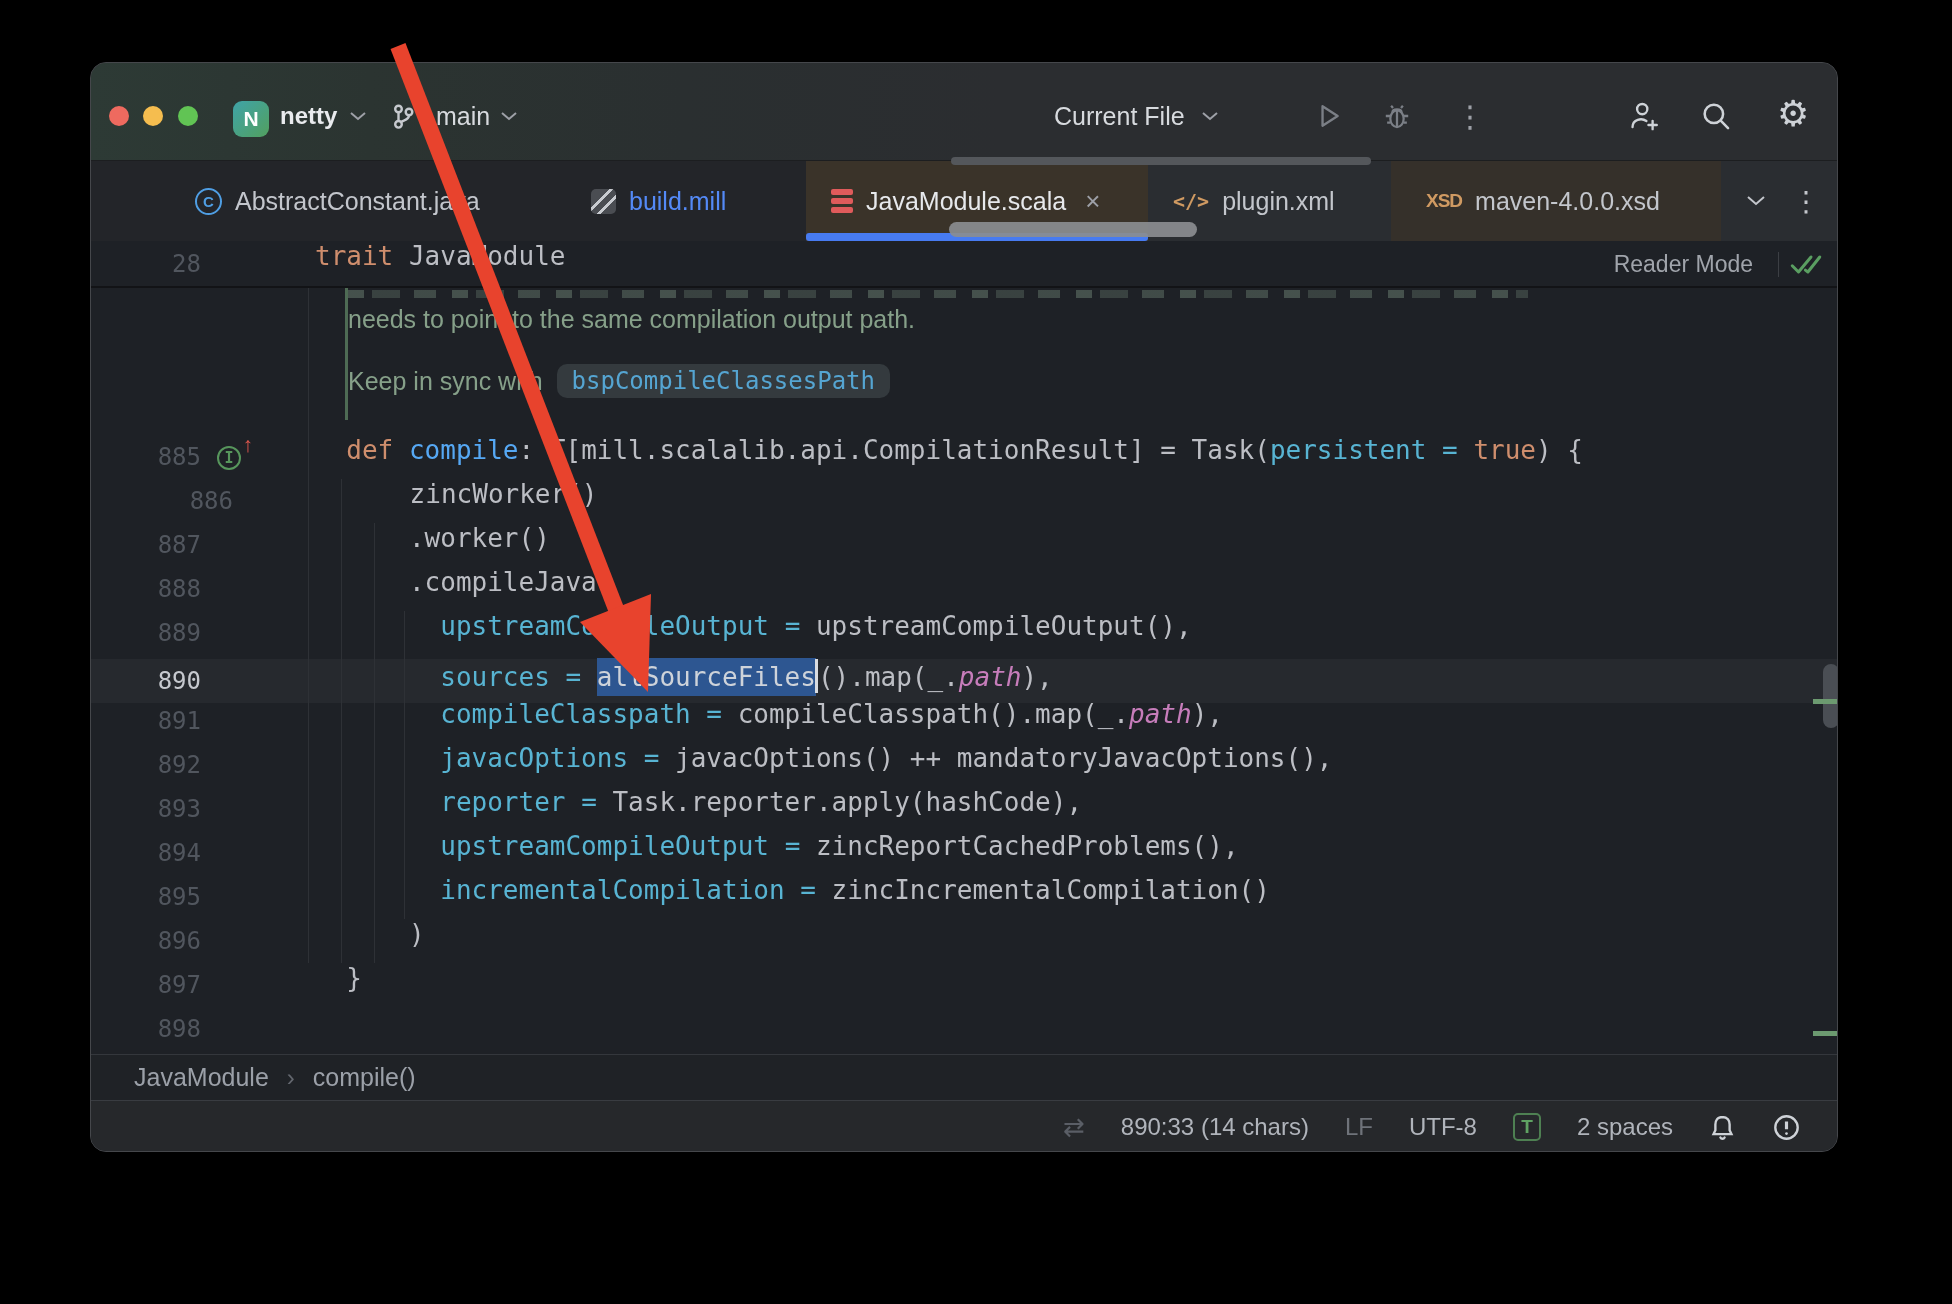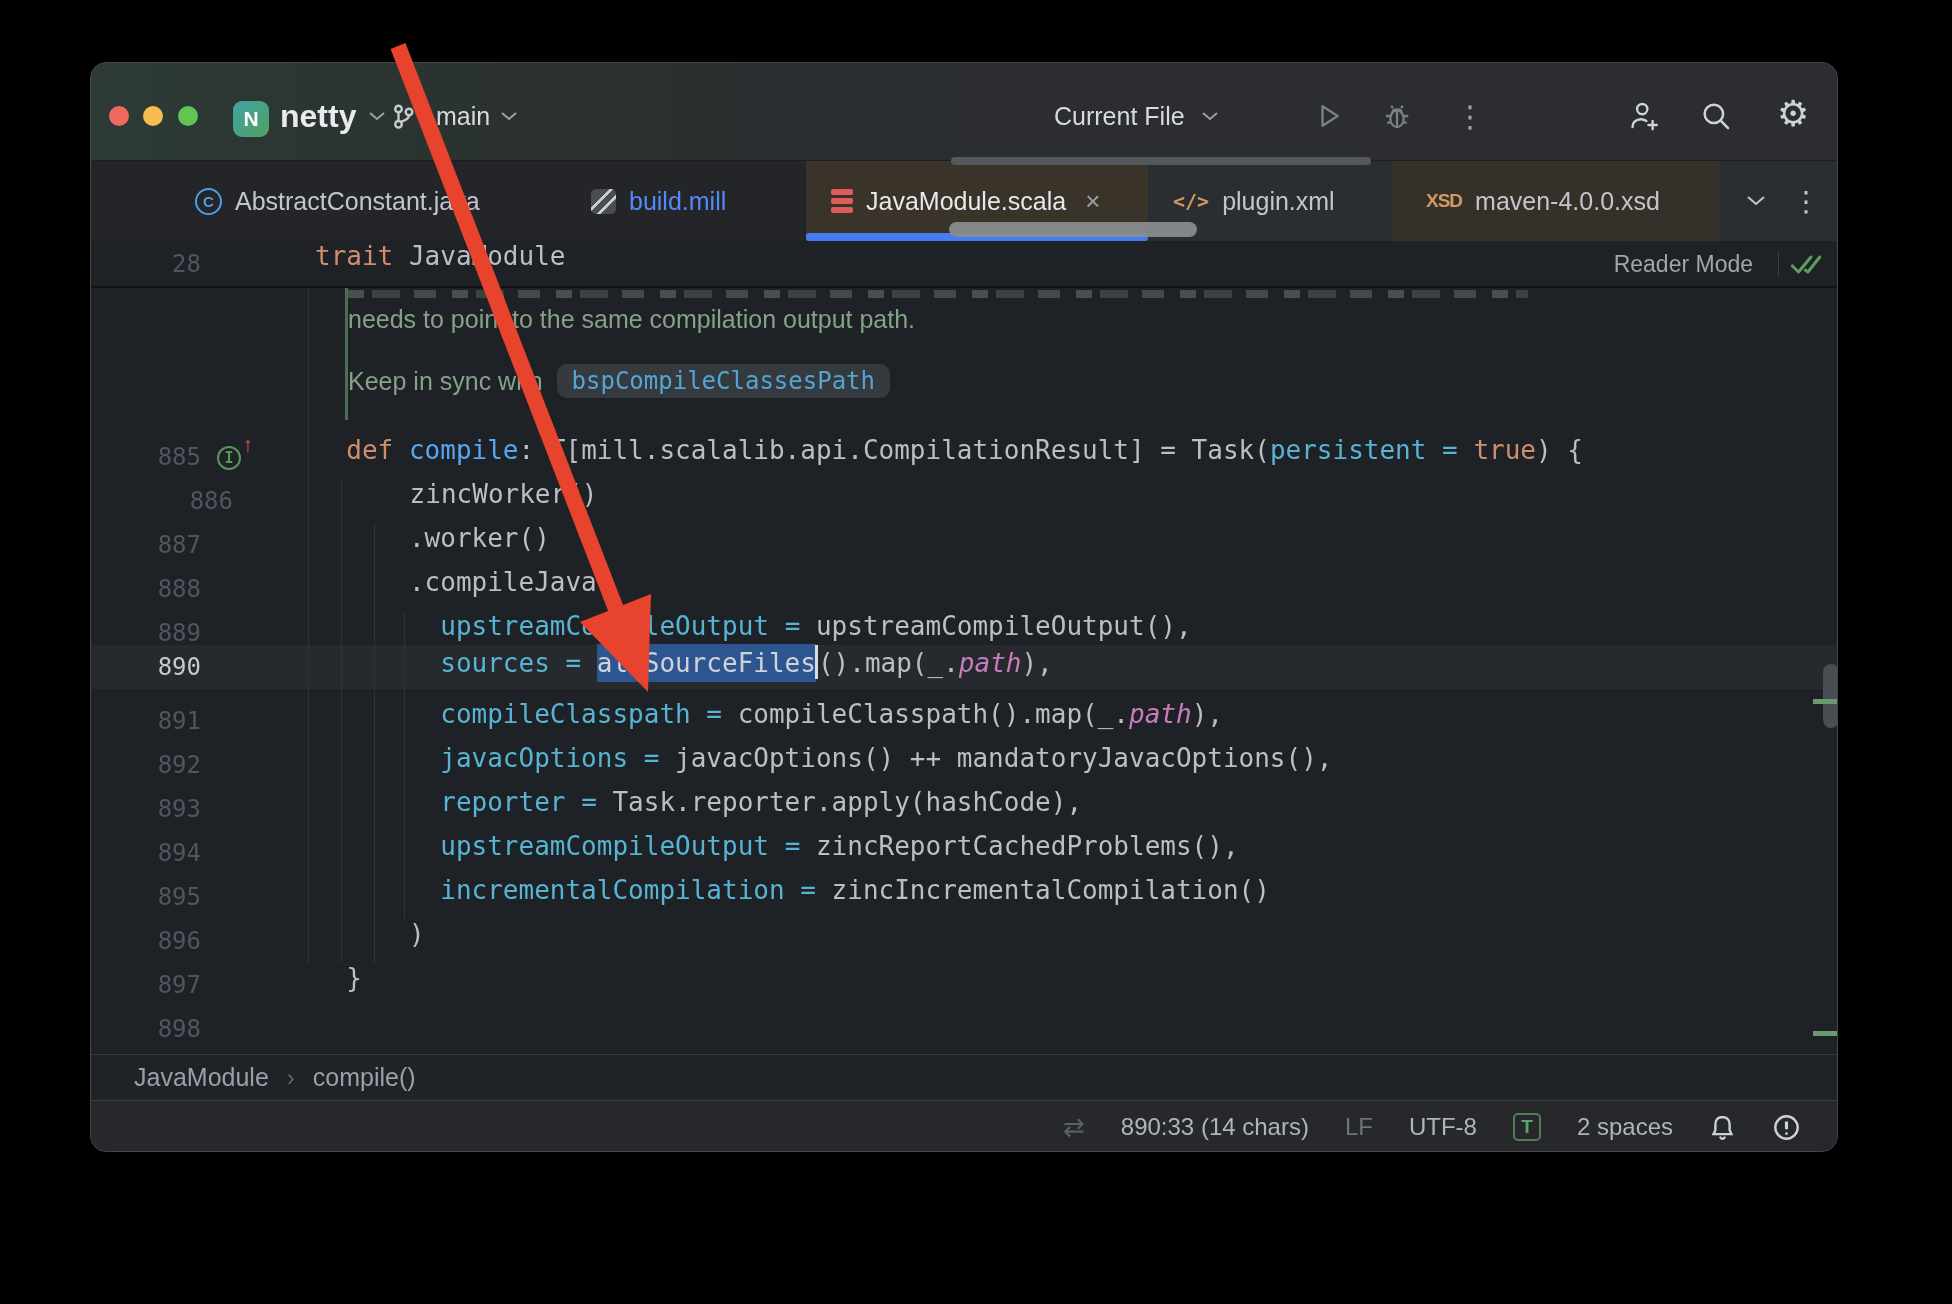--- a/index.html
+++ b/index.html
@@ -17,21 +17,21 @@
   
   .titlebar{position:absolute;left:0;top:0;right:0;height:98px;
     background:linear-gradient(90deg,#2d3a35 0%,#2b3431 16%,#2a2f30 34%,#2b2d30 52%,#2b2d30 100%);
     border-bottom:1px solid #1c1e20;}
   .titlebar .abs{position:absolute;top:0;height:98px;display:flex;align-items:center;padding-top:8px}
   .tl{width:20px;height:20px;border-radius:50%;display:inline-block}
   .tl-red{background:#ee6a5f}.tl-yellow{background:#f5bd4f}.tl-green{background:#61c454}
   .proj-badge{position:absolute;left:142px;top:38px;width:36px;height:36px;border-radius:9px;
     background:linear-gradient(135deg,#3fa3a8,#52a05f);color:#fff;font:700 21px "Liberation Sans",sans-serif;
     display:flex;align-items:center;justify-content:center}
-  .proj-name{color:#e9ebee;font-size:32px;font-weight:600}
+  .proj-name{color:#e9ebee;font-size:24px;font-weight:600}
   .tb-text{color:#d7dade;font-size:25px}
   
   .tabbar{position:absolute;left:0;top:98px;right:0;height:80px;background:#232529;}
   .tab{position:absolute;top:0;height:80px;display:flex;align-items:center;gap:13px;font-size:25px;color:#c3c6cc;cursor:default}
   .tab-underline{position:absolute;left:715px;top:72px;width:342px;height:8px;background:var(--accent_blue);border-radius:3px}
   .tabstrip-thumb{position:absolute;left:860px;top:94px;width:420px;height:8px;background:#54575b;border-radius:4px}
   .tabstrip-thumb2{position:absolute;left:858px;top:159px;width:248px;height:15px;background:#8b8d90;border-radius:8px;opacity:.92}
   .java-ico{width:27px;height:27px;border:2.5px solid #4f9ee3;border-radius:50%;color:#4f9ee3;
     font:700 15px "Liberation Sans",sans-serif;display:flex;align-items:center;justify-content:center;flex:none}
   .mill-ico{width:25px;height:25px;border-radius:5px;flex:none;
@@ -238,21 +238,21 @@
           <span class="lcode"><span class="tk-d">      .worker()</span></span>
         </div>
         <div class="crow" style="top: 326px;">
           <span class="lnum">888</span>
           <span class="lcode"><span class="tk-d">      .compileJava(</span></span>
         </div>
         <div class="crow" style="top: 370px;">
           <span class="lnum">889</span>
           <span class="lcode"><span class="tk-d">        </span><span class="tk-p">upstreamCompileOutput</span><span class="tk-d"> </span><span class="tk-p">=</span><span class="tk-d"> </span><span class="tk-d">upstreamCompileOutput(),</span></span>
         </div>
-        <div class="crow active" style="top: 404px;">
+        <div class="crow active" style="top: 418px;">
           <span class="lnum">890</span>
           <span class="lcode"><span class="tk-d">        </span><span class="tk-p">sources</span><span class="tk-d"> </span><span class="tk-p">=</span><span class="tk-d"> </span><span class="tk-sel">allSourceFiles</span><span class="caret"></span><span class="tk-d">().map(_.</span><span class="tk-i">path</span><span class="tk-d">),</span></span>
         </div>
         <div class="crow" style="top: 458px;">
           <span class="lnum">891</span>
           <span class="lcode"><span class="tk-d">        </span><span class="tk-p">compileClasspath</span><span class="tk-d"> </span><span class="tk-p">=</span><span class="tk-d"> </span><span class="tk-d">compileClasspath().map(_.</span><span class="tk-i">path</span><span class="tk-d">),</span></span>
         </div>
         <div class="crow" style="top: 502px;">
           <span class="lnum">892</span>
           <span class="lcode"><span class="tk-d">        </span><span class="tk-p">javacOptions</span><span class="tk-d"> </span><span class="tk-p">=</span><span class="tk-d"> </span><span class="tk-d">javacOptions() ++ mandatoryJavacOptions(),</span></span>

